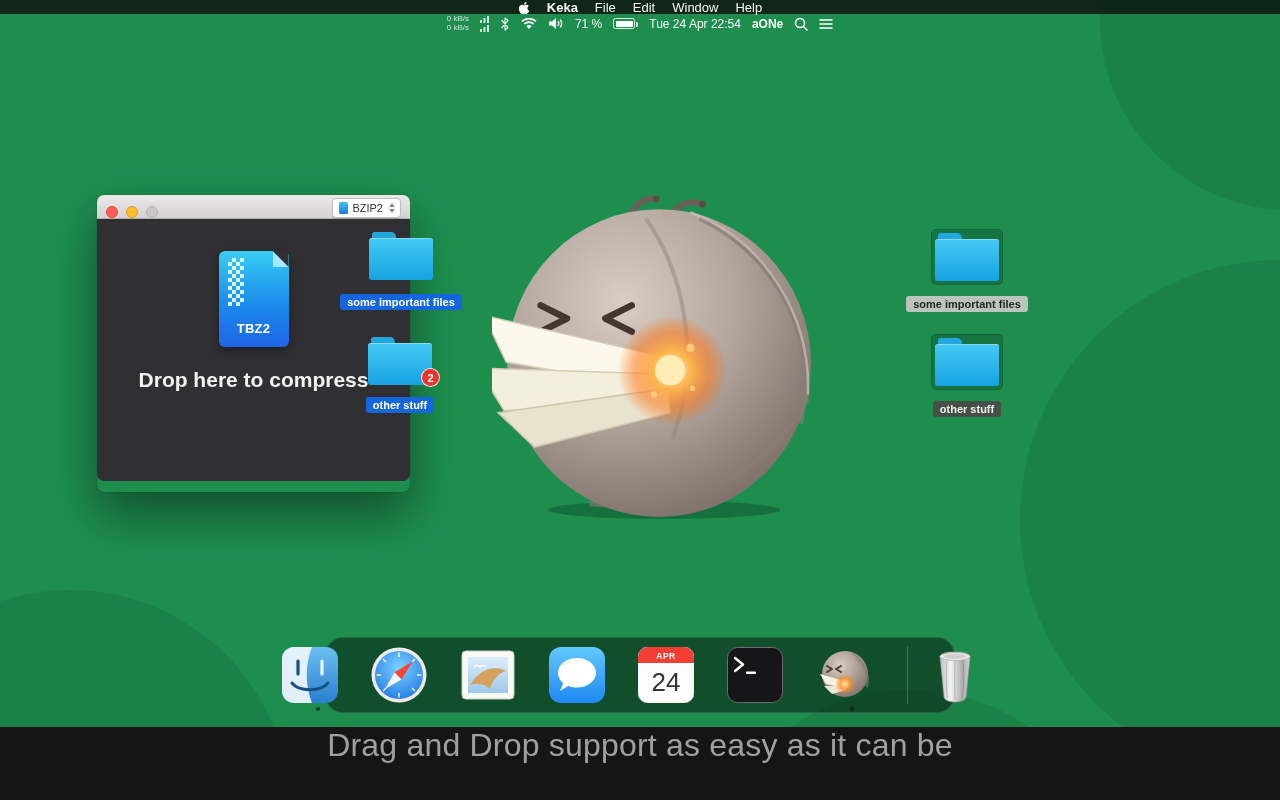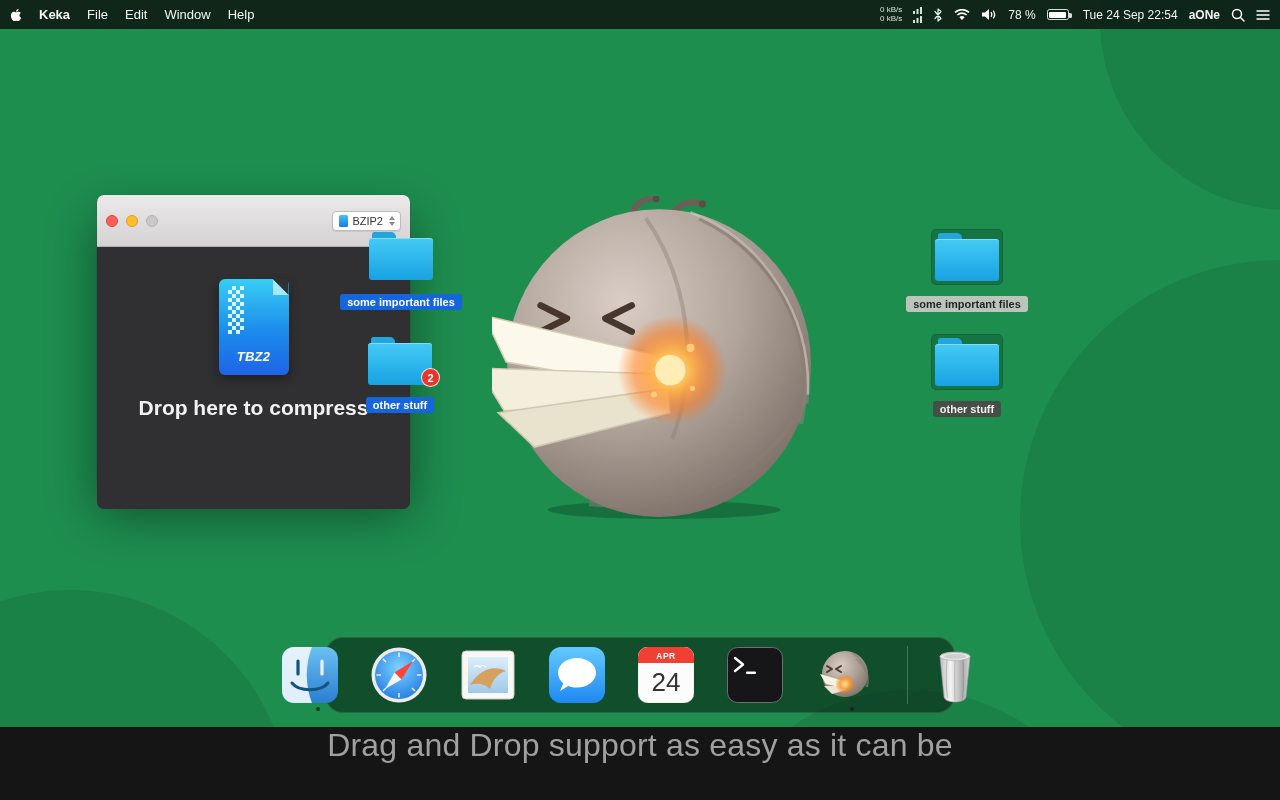--- a/index.html
+++ b/index.html
@@ -8,54 +8,54 @@
   .screen { position:relative; width:1280px; height:800px; background:#1e8e4f; overflow:hidden; }
 
   
   .bg-circle { position:absolute; border-radius:50%; background:rgba(0,45,22,.13); }
   .c1 { left:-150px; top:590px; width:440px; height:440px; }
   .c2 { left:1020px; top:260px; width:520px; height:520px; }
   .c3 { left:700px;  top:690px; width:420px; height:420px; }
   .c4 { left:1100px; top:-170px; width:380px; height:380px; }
 
   
-  .menubar { position:absolute; top:0; left:0; right:0; height:29px; z-index:10;
+  .menubar { position:absolute; top:0; left:0; right:0; height:14px; z-index:10;
     background:rgba(14,30,21,.93); color:#f5f5f5; font-size:13px;
-    display:flex; align-items:center; justify-content:space-between; padding:0 10px; }
+    display:flex; align-items:center; justify-content:space-between; padding:0 10px;flex-direction:column; }
   .mb-left { display:flex; align-items:center; gap:17px; }
   .mb-left .app-name { font-weight:bold; }
   .mb-right { display:flex; align-items:center; gap:11px; font-size:12px; }
   .net-block { display:flex; flex-direction:column; gap:1px; }
   .net-row { display:flex; align-items:center; gap:11px; font-size:8px; line-height:8px; color:#d3e6da; }
   .bat { position:relative; width:22px; height:11px; border:1px solid rgba(255,255,255,.85); border-radius:2.5px; margin-right:3px; }
   .bat-fill { position:absolute; top:1.5px; left:1.5px; bottom:1.5px; width:86%; background:#fff; border-radius:1px; }
   .bat-nub { position:absolute; right:-4px; top:2.5px; width:2.5px; height:5px; background:rgba(255,255,255,.85); border-radius:0 1.5px 1.5px 0; }
   .mb-icon { display:flex; align-items:center; }
 
   
   .keka-window { position:absolute; left:97px; top:195px; width:313px; height:297px; z-index:5;
     border-radius:7px; box-shadow:0 22px 50px rgba(0,0,0,.45), 0 0 1px rgba(0,0,0,.5); }
-  .titlebar { height:52px; background:linear-gradient(#ebe9ea,#d4d2d3); border-radius:7px 7px 0 0;
-    border-bottom:1px solid #b1afb0; display:flex; align-items:center; padding:0 9px;gap:12px; }
+  .titlebar { height:24px; background:linear-gradient(#ebe9ea,#d4d2d3); border-radius:7px 7px 0 0;
+    border-bottom:1px solid #b1afb0; display:flex; align-items:flex-end; padding:0 9px;gap:12px; }
   .traffic { display:flex; gap:8px; }
   .tl { width:12px; height:12px; border-radius:50%; }
   .tl-close { background:#ff5f57; border:0.5px solid #e0443e; }
   .tl-min   { background:#febc2e; border:0.5px solid #dea123; }
   .tl-zoom  { background:#c9c7c7; border:0.5px solid #b3b1b1; }
   .format-popup { margin-left:auto; height:20px; background:#fff; border:1px solid #bdbbbc; border-radius:4px;
     display:flex; align-items:center; gap:4px; padding:0 5px 0 6px; font-size:11px; color:#333;
     box-shadow:0 1px 1px rgba(0,0,0,.08); }
   .mini-doc { width:9px; height:12px; background:linear-gradient(#41c3f0,#1a7be0); border-radius:1.5px; }
   .chevrons { display:flex; flex-direction:column; align-items:center; gap:2px; margin-left:2px; }
   .chev-up { width:0; height:0; border-left:3.5px solid transparent; border-right:3.5px solid transparent; border-bottom:4px solid #8a8a8a; }
   .chev-down { width:0; height:0; border-left:3.5px solid transparent; border-right:3.5px solid transparent; border-top:4px solid #8a8a8a; }
   .win-body { height:262px; background:#303033; border-radius:0 0 7px 7px; position:relative;
     display:flex; flex-direction:column; align-items:center; }
   .tbz2 { margin-top:32px; position:relative; width:70px; height:96px; border-radius:6px;
-    background:linear-gradient(180deg,#38cdf4 0%,#1b8bec 55%,#1f64e6 100%); box-shadow:0 4px 10px rgba(0,0,0,.35);font-style:italic; }
+    background:linear-gradient(180deg,#38cdf4 0%,#1b8bec 55%,#1f64e6 100%); box-shadow:0 4px 10px rgba(0,0,0,.35); }
   .tbz2-cut  { position:absolute; top:0; right:0; width:16px; height:16px; background:#303033; clip-path:polygon(0 0,100% 0,100% 100%); }
   .tbz2-fold { position:absolute; top:0; right:0; width:16px; height:16px; background:#a6e9fc; clip-path:polygon(0 0,0 100%,100% 100%); }
   .tbz2-checker { position:absolute; top:7px; left:9px; width:16px; height:48px; opacity:.9;
     background:conic-gradient(#eafcff 0 25%, transparent 0 50%, #eafcff 0 75%, transparent 0); background-size:8px 8px; }
   .tbz2-label { position:absolute; bottom:11px; width:100%; text-align:center; color:#fff; font-weight:bold; font-size:13px; letter-spacing:.3px; }
   .compress-text { margin-top:21px; color:#f2f2f3; font-size:21px; font-weight:bold; }
   .extract-text { position:absolute; bottom:16px; width:100%; text-align:center; color:#8e8e93; font-size:12px; }
 
   
   .folder { position:relative; width:64px; height:48px; }
@@ -151,28 +151,28 @@
             <path d="M1 3.4 a10.2 10.2 0 0 1 14 0" stroke="#fff" stroke-width="1.6" fill="none"></path>
           </svg>
       </span>
       <span class="mb-icon">
         <svg width="16" height="13" viewBox="0 0 16 13">
             <path d="M1 4.5 h3 L8 1 v11 L4 8.5 H1 Z" fill="#fff"></path>
             <path d="M10 4.2 a4 4 0 0 1 0 4.6" stroke="#fff" stroke-width="1.3" fill="none"></path>
             <path d="M12.2 2.6 a6.6 6.6 0 0 1 0 7.8" stroke="#fff" stroke-width="1.3" fill="none"></path>
           </svg>
       </span>
-      <span>78 %</span>
+      <span>71 %</span>
       <span class="mb-icon">
         <span class="bat">
             <span class="bat-fill"></span>
             <span class="bat-nub"></span>
           </span>
       </span>
-      <span>Tue 24 Sep 22:54</span>
+      <span>Tue 24 Apr 22:54</span>
       <span style="font-weight:bold">aONe</span>
       <span class="mb-icon">
         <svg width="14" height="14" viewBox="0 0 14 14">
             <circle cx="6" cy="6" r="4.5" stroke="#fff" stroke-width="1.5" fill="none"></circle>
             <path d="M9.5 9.5 L13 13" stroke="#fff" stroke-width="1.5" stroke-linecap="round"></path>
           </svg>
       </span>
       <span class="mb-icon">
         <svg width="14" height="12" viewBox="0 0 14 12">
             <path d="M1 2 h12 M1 6 h12 M1 10 h12" stroke="#fff" stroke-width="1.4" stroke-linecap="round"></path>

